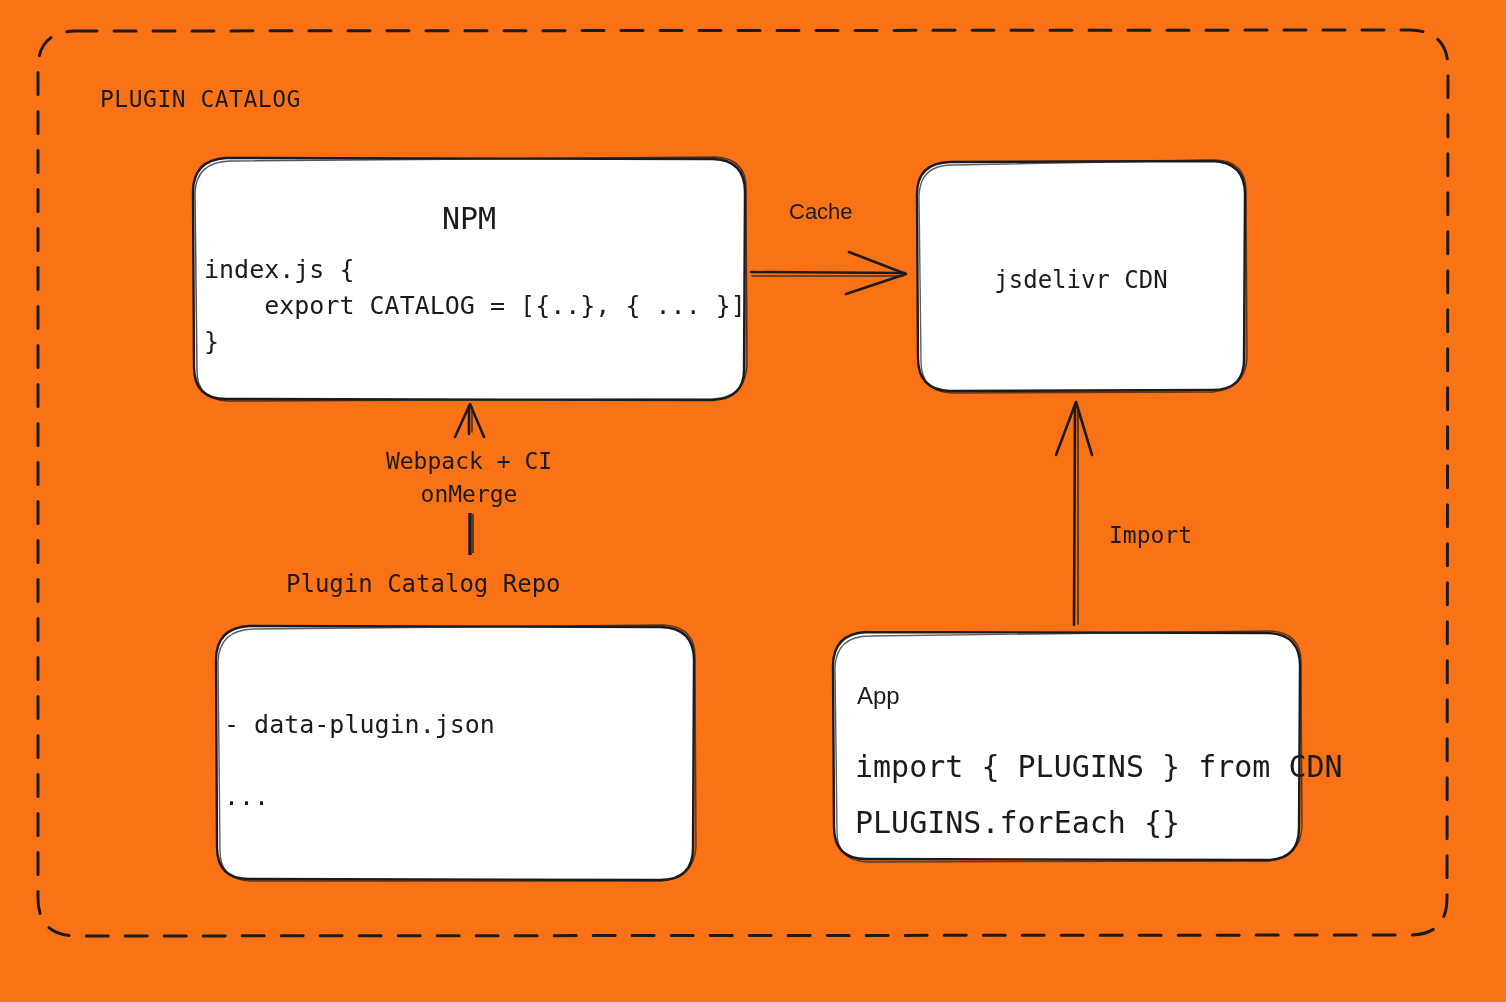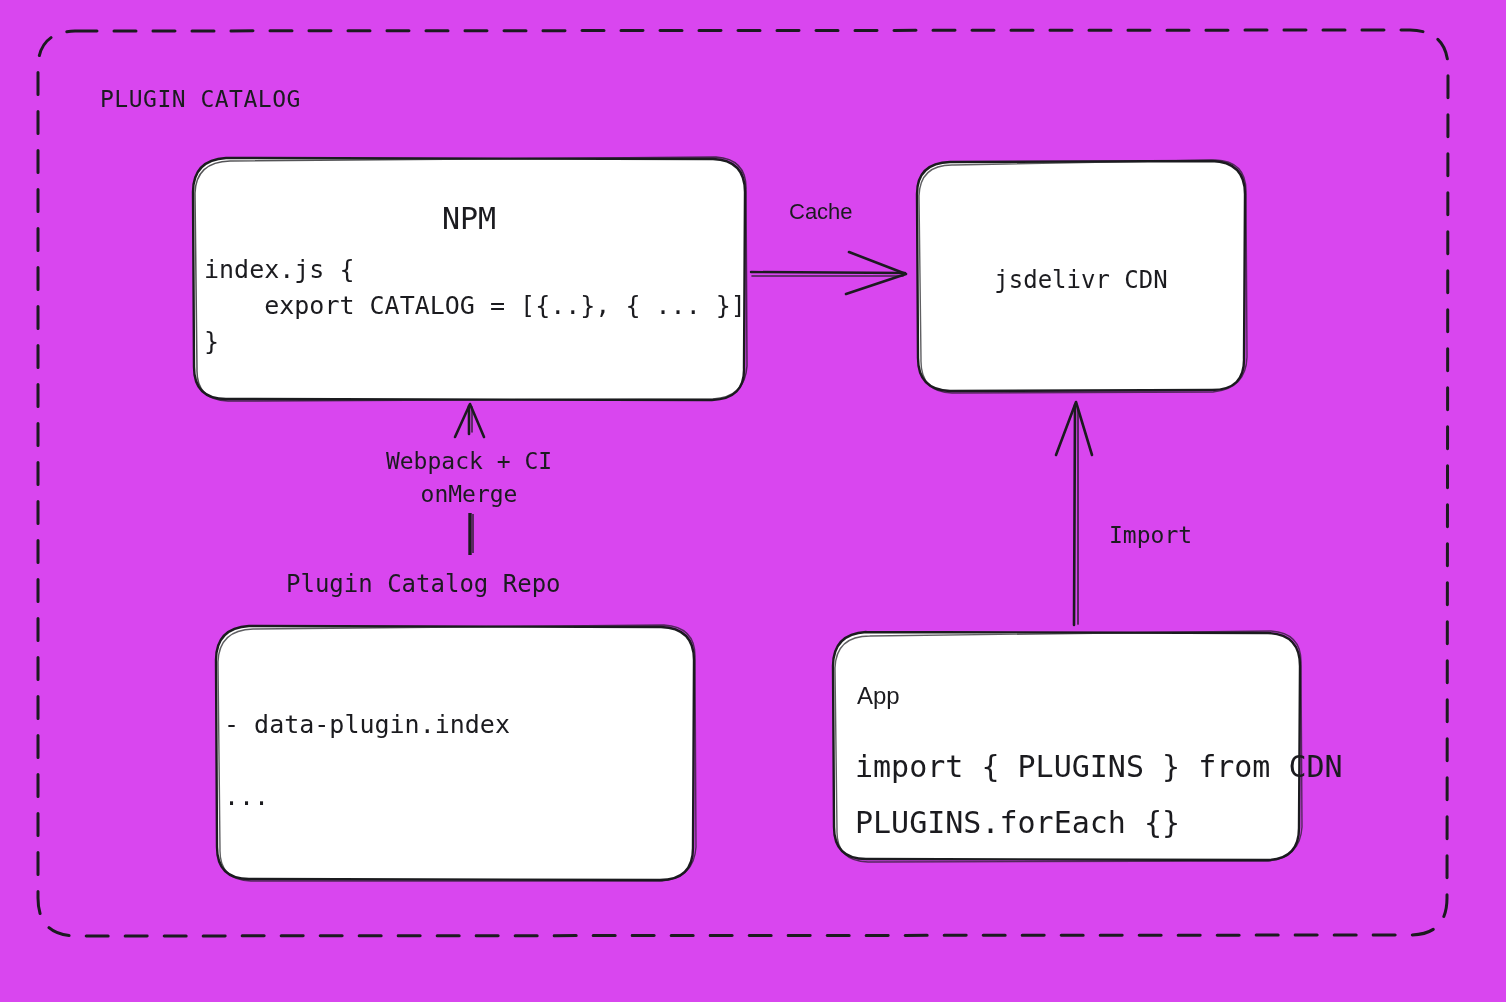--- a/index.html
+++ b/index.html
@@ -7,21 +7,21 @@
     padding: 0;
     background: #ffffff;
   }
   body {
     font-family: "DejaVu Sans Mono", monospace;
   }
   #canvas {
     position: relative;
     width: 1506px;
     height: 1002px;
-    background: #d946ef;
+    background: #f97316;
     overflow: hidden;
   }
   #sketch-layer {
     position: absolute;
     top: 0;
     left: 0;
     width: 1506px;
     height: 1002px;
     pointer-events: none;
   }
@@ -172,21 +172,21 @@
 
   <div class="txt box-title-center cdn-title">jsdelivr CDN</div>
 
   <div class="txt label-cache">Cache</div>
 
   <div class="txt label-webpack">Webpack + CI</div>
   <div class="txt label-repo">Plugin Catalog Repo</div>
 
   <div class="txt label-webpack" style="top:478px;">onMerge</div>
 
-  <div class="txt repo-list">- data-plugin.index</div>
+  <div class="txt repo-list">- data-plugin.json</div>
   <div class="txt repo-list" style="top:779px;">...</div>
 
   <div class="txt label-import">Import</div>
 
   <div class="txt app-title">App</div>
   <div class="txt app-code">import { PLUGINS } from CDN</div>
   <div class="txt app-code" style="top:790px;">PLUGINS.forEach {}</div>
 
 </div>
 

